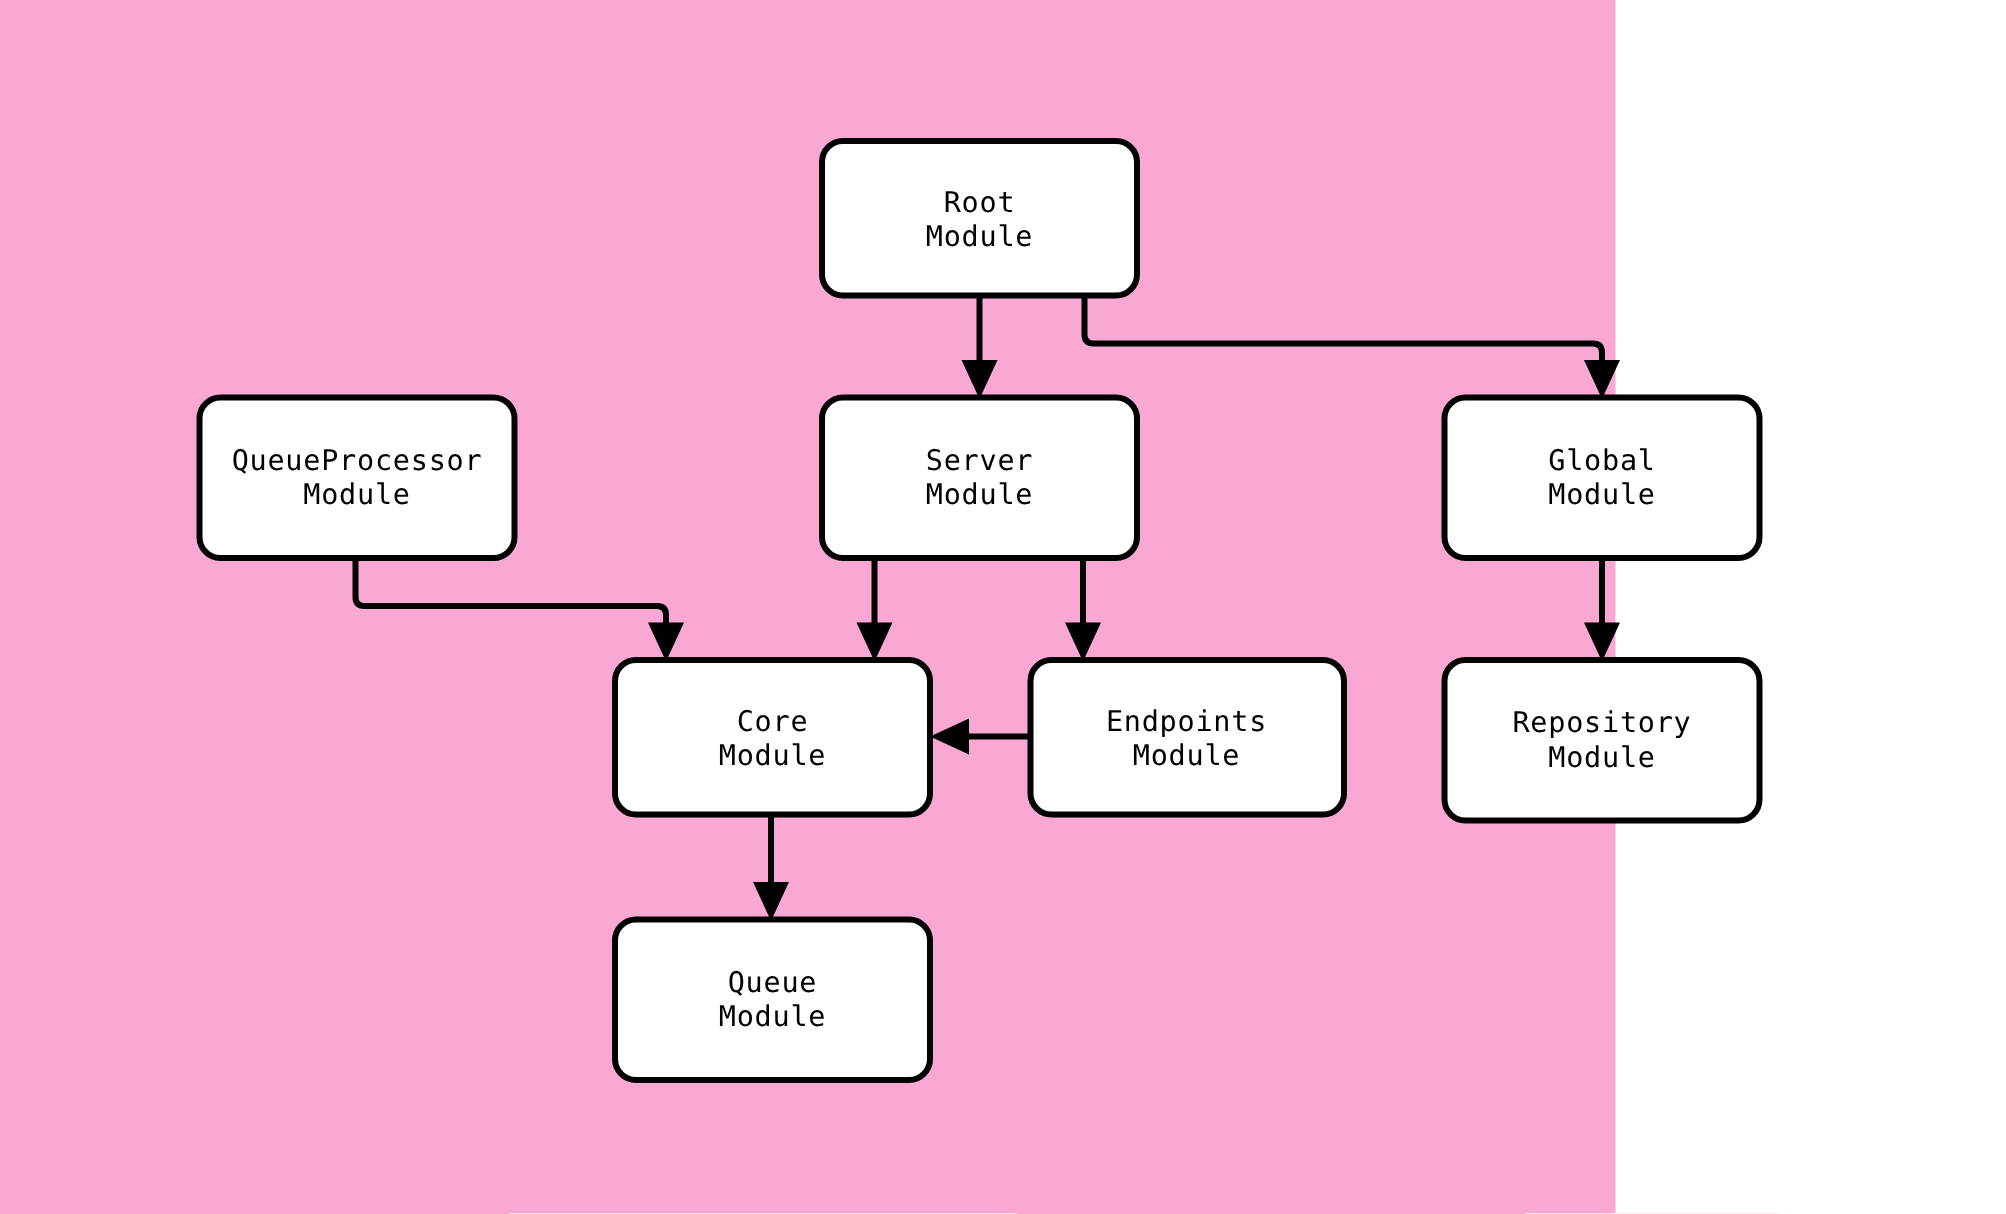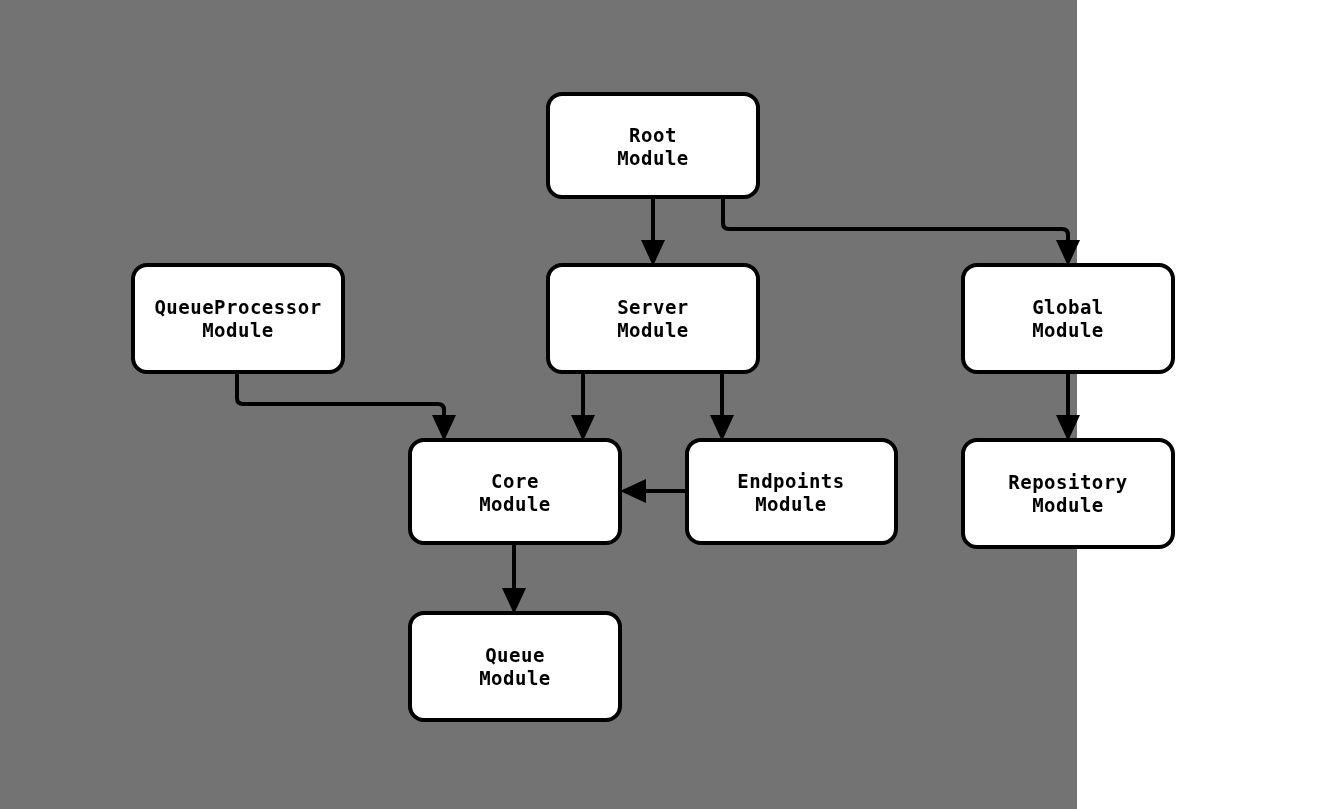--- a/index.html
+++ b/index.html
@@ -10,22 +10,21 @@
   body {
     width: 1337px;
     height: 809px;
     overflow: hidden;
     font-family: "DejaVu Sans Mono", monospace;
   }
   #diagram-root {
     position: relative;
     width: 1077px;
     height: 809px;
-    background: #737373;
-    font-weight: bold;
+    background: #f9a8d4;
   }
   svg.diagram-canvas {
     display: block;
     width: 1337px;
     height: 809px;
   }
   .node-box {
     fill: #ffffff;
     stroke: #000000;
     stroke-width: 4;

